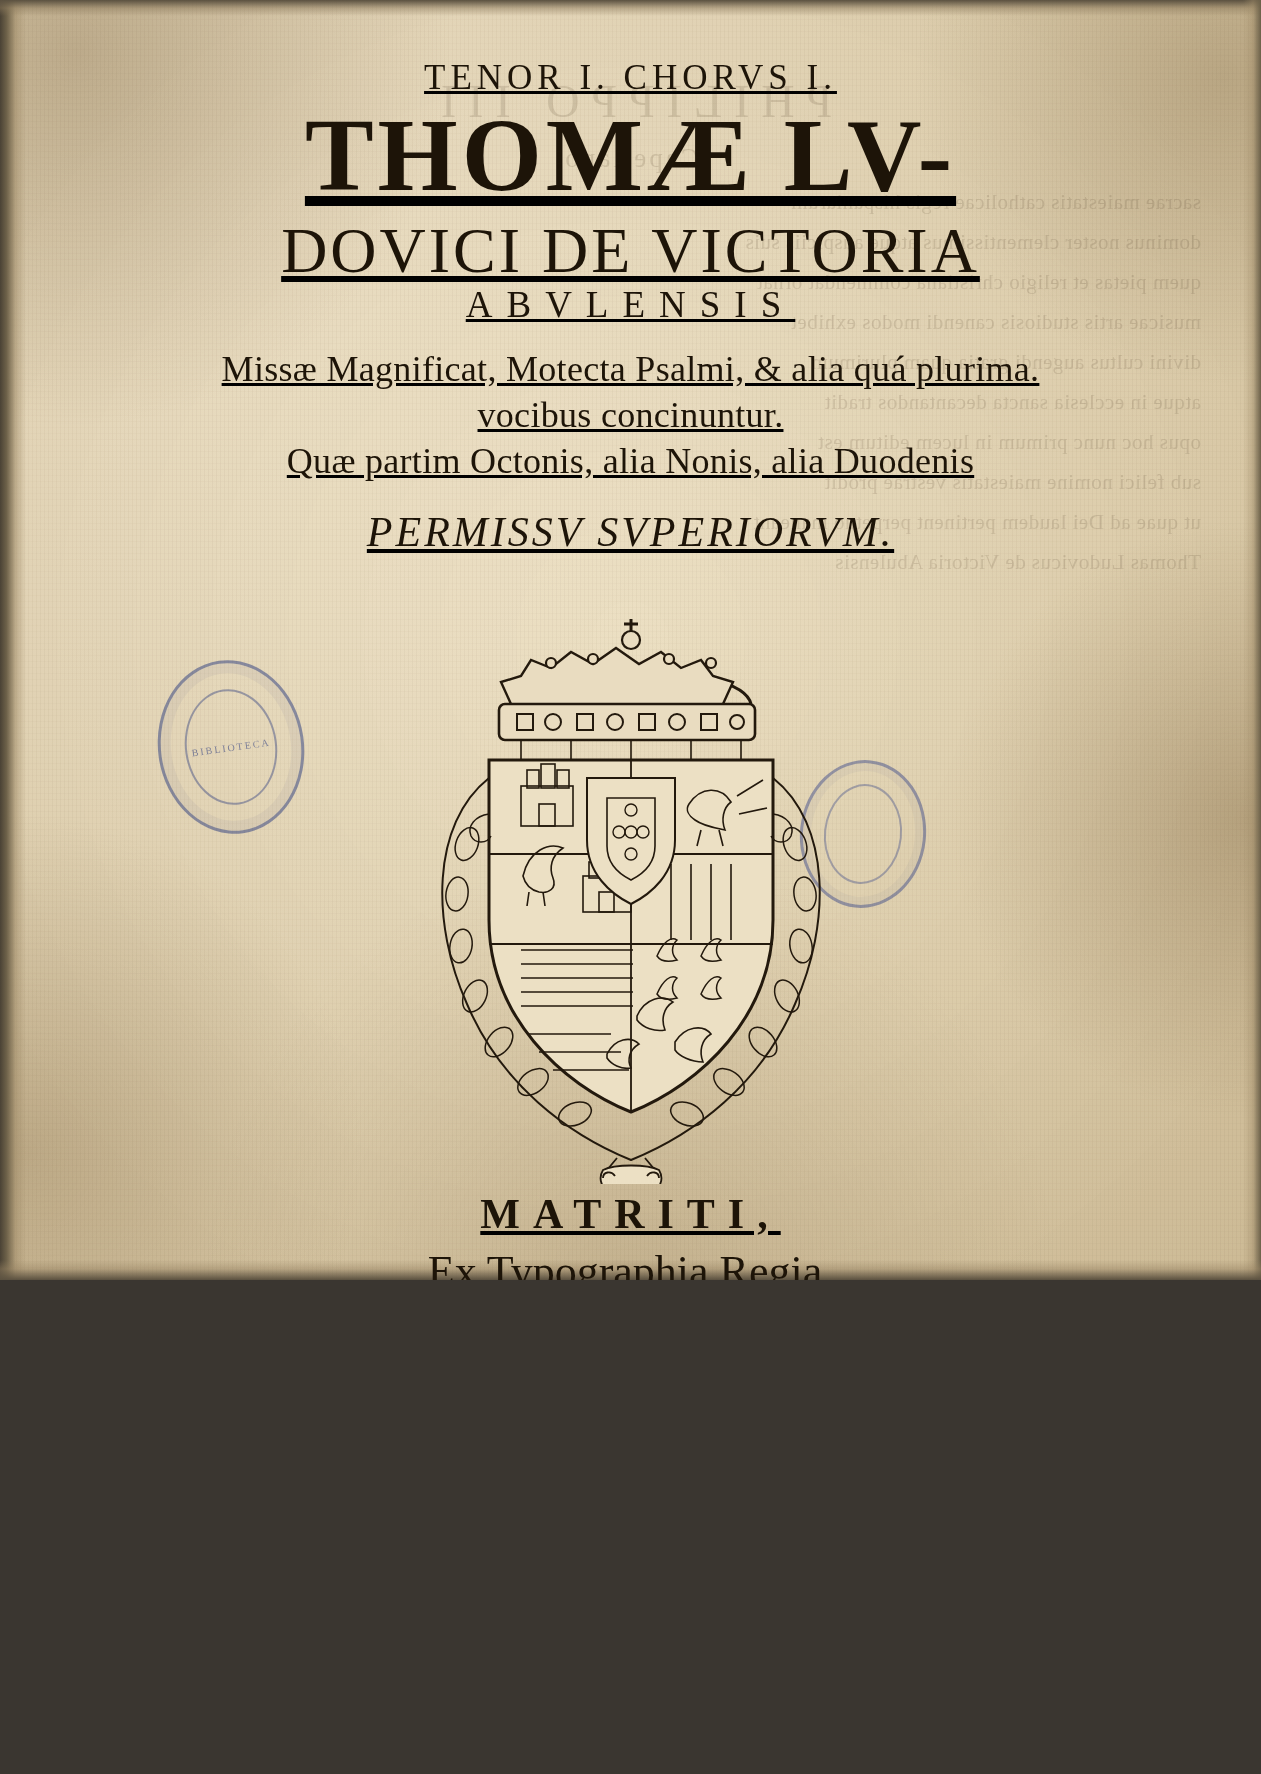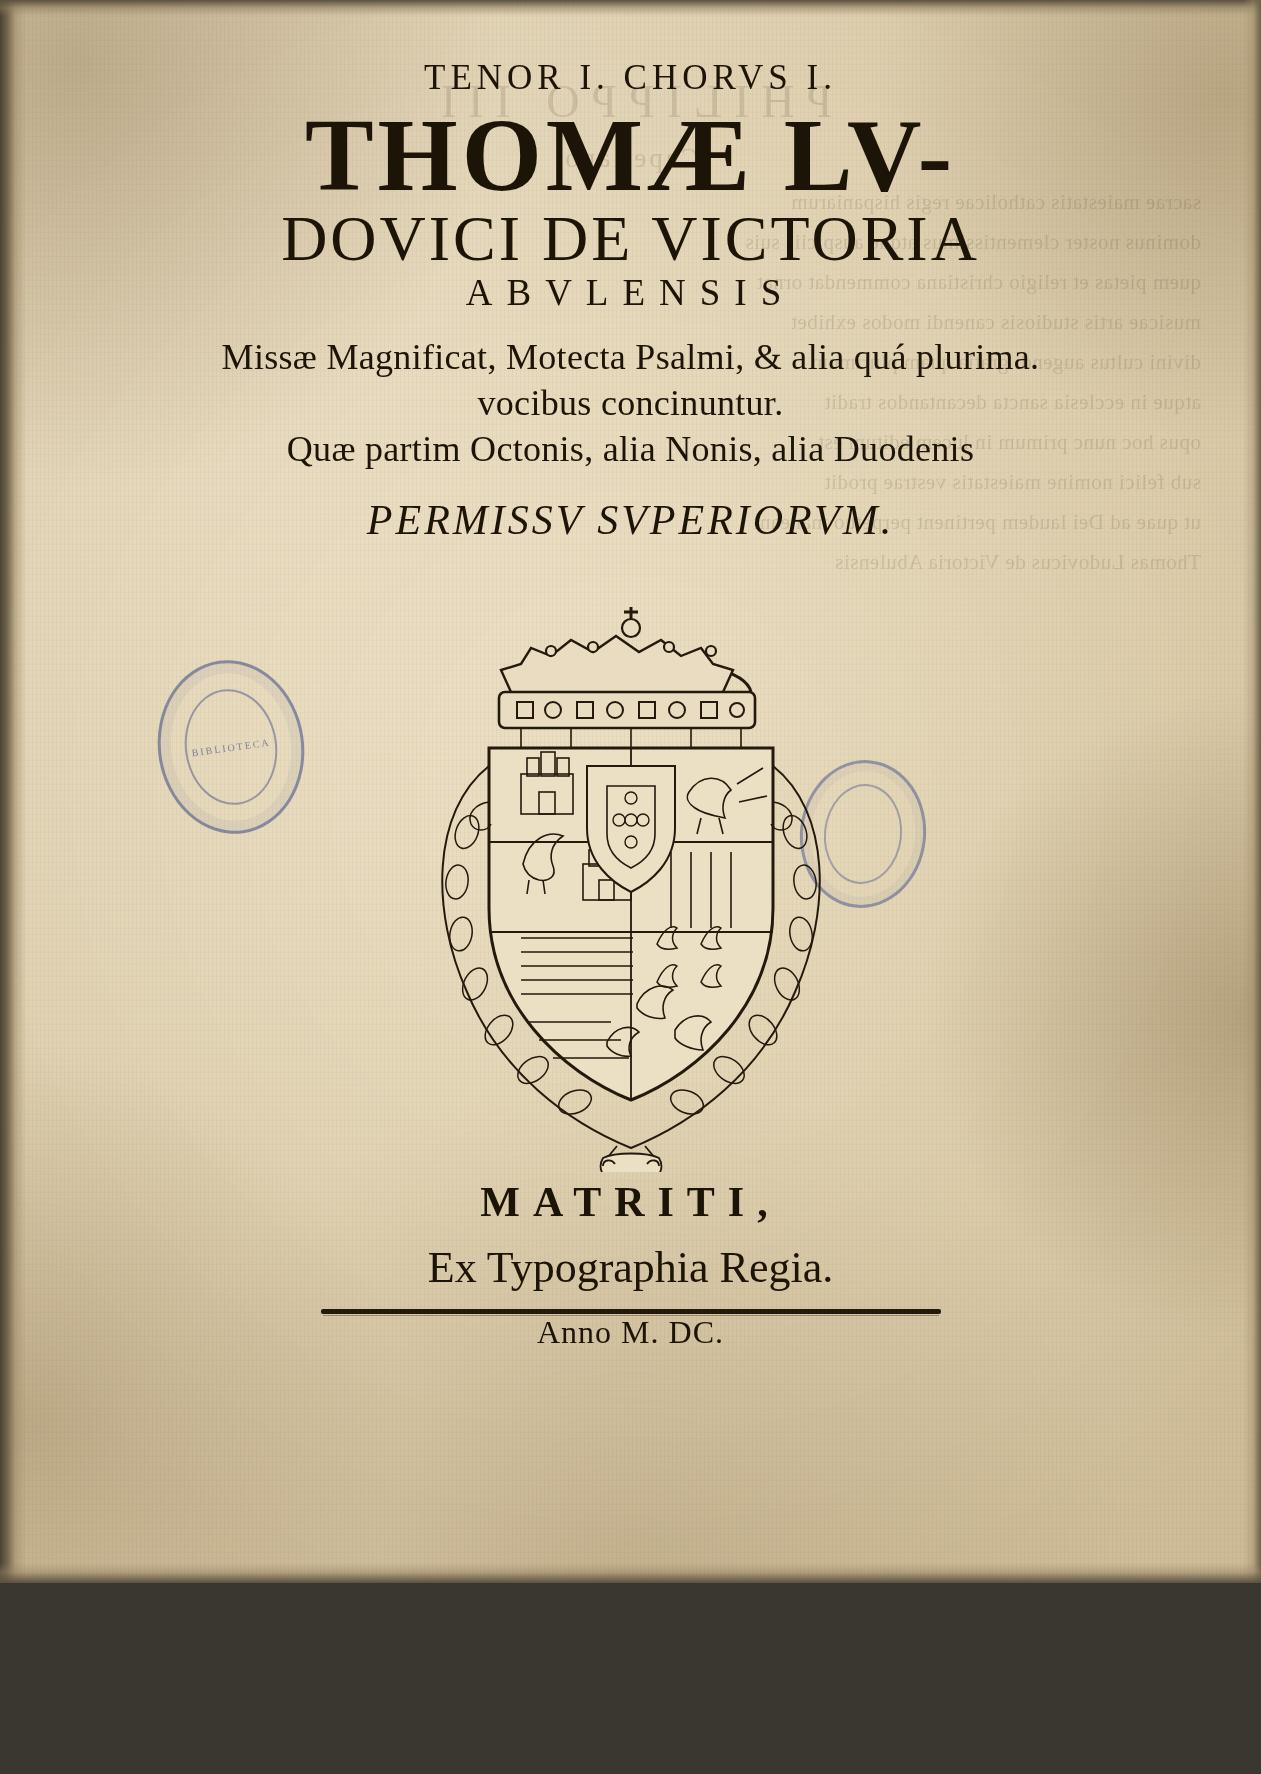--- a/index.html
+++ b/index.html
@@ -6,24 +6,25 @@
     margin: 0;
     padding: 0;
     background: #3a3630;
   }
   body {
     font-family: "Liberation Serif", serif;
   }
   .page {
     position: relative;
     width: 1261px;
-    height: 1583px;
+    height: 1280px;
     overflow: hidden;
     background:
       radial-gradient(ellipse at 20% 15%, #f2e7ce 0%, #ece0c4 35%, #e4d6b6 70%, #d9c9a6 100%);
+    text-decoration: underline;
   }
   
   .grain {
     position: absolute; inset: 0;
     pointer-events: none;
     background-image:
       repeating-linear-gradient(90deg, rgba(120,95,60,0.045) 0px, rgba(120,95,60,0.045) 1px, rgba(255,255,255,0) 1px, rgba(255,255,255,0) 4px),
       repeating-linear-gradient(0deg, rgba(120,95,60,0.025) 0px, rgba(120,95,60,0.025) 1px, rgba(255,255,255,0) 1px, rgba(255,255,255,0) 6px);
     mix-blend-mode: multiply;
   }
@@ -109,20 +110,21 @@
   }
   .title-1 {
     margin-top: 6px;
     font-size: 103px;
     line-height: 1.0;
     letter-spacing: 4px;
     font-weight: bold;
     font-family: "Liberation Serif", serif;
   }
   .title-2 {
+    margin-top: 12px;
     font-size: 64px;
     line-height: 1.0;
     letter-spacing: 3px;
     font-family: "Liberation Serif", serif;
   }
   .title-3 {
     font-size: 37px;
     letter-spacing: 14px;
     font-family: "Liberation Serif", serif;
   }
@@ -154,21 +156,21 @@
   }
 
   .imprint-city {
     margin-top: 6px;
     font-size: 42px;
     letter-spacing: 13px;
     font-weight: bold;
     font-family: "Liberation Serif", serif;
   }
   .imprint-press {
-    margin-top: 16px;
+    margin-top: 8px;
     font-size: 44px;
     font-family: "Liberation Serif", serif;
   }
   .rule {
     width: 620px;
     height: 5px;
     margin: 16px auto 0 auto;
     background: #241a0c;
     border-radius: 2px;
     box-shadow: 0 4px 0 -2px rgba(40,28,14,0.35);

